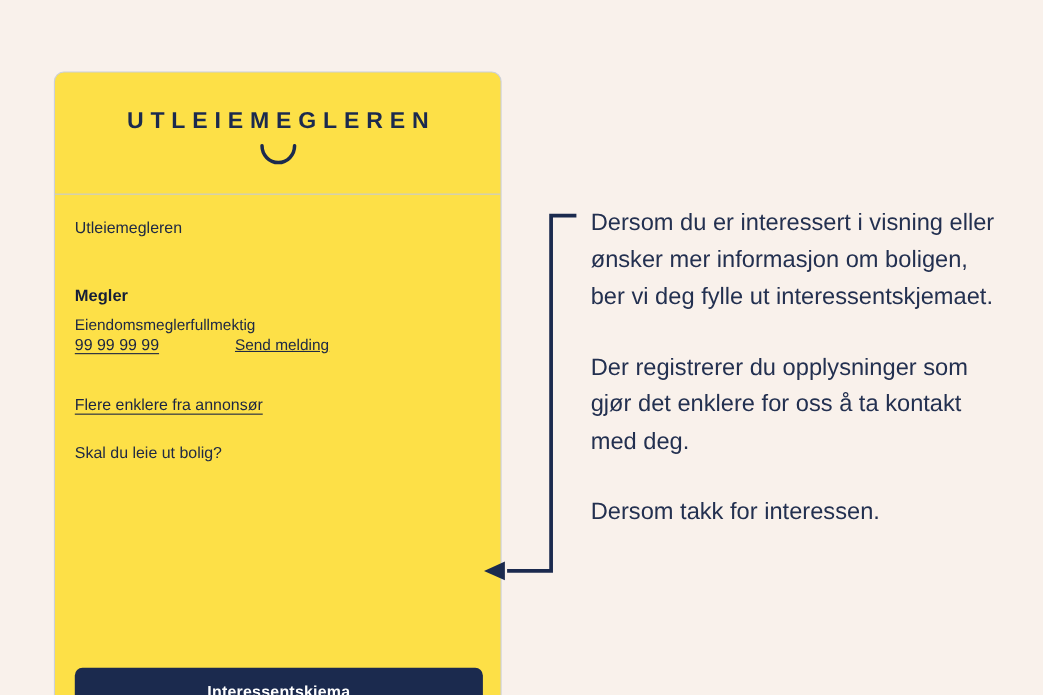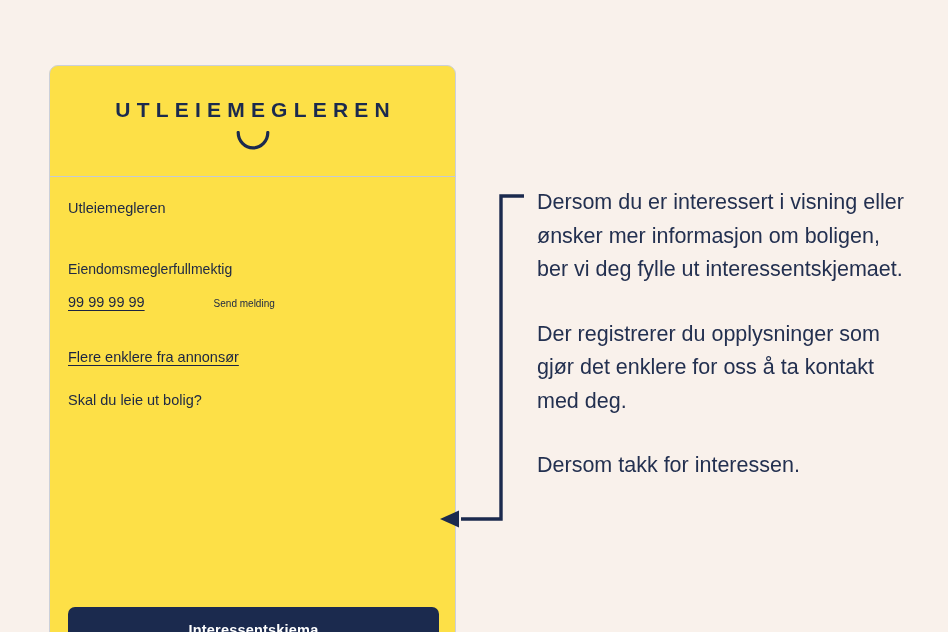--- a/index.html
+++ b/index.html
@@ -82,40 +82,41 @@
   }
 
   .broker-title {
     color: #202a44;
     font-size: 14px;
     line-height: 1.3;
     margin: 7px 0 0 0;
   }
 
   .contact-row {
-    margin-top: 16px;
+    margin-top: 0;
     display: flex;
     align-items: baseline;
   }
 
   .phone-link {
     color: #1b2442;
     font-size: 14.5px;
     text-decoration: underline;
     text-underline-offset: 3px;
     cursor: pointer;
     white-space: nowrap;
   }
 
   .send-message {
     color: #202a44;
-    font-size: 10px;
+    font-size: 14px;
     margin-left: 69px;
     cursor: pointer;
     white-space: nowrap;
+    text-decoration: underline;
   }
 
   .links-block {
     margin-top: 39px;
   }
 
   .link-underlined {
     display: block;
     color: #1b2442;
     font-size: 14.5px;
@@ -193,20 +194,21 @@
     <svg class="logo-smile" viewBox="0 0 34 19">
       <path d="M2.2 1.5 A 14.5 15 0 0 0 31.8 1.5" fill="none" stroke="#1b2a4e" stroke-width="3.2" stroke-linecap="round"></path>
     </svg>
   </div>
 
   <div class="card-body">
 
     <p class="org-name">Utleiemegleren</p>
 
     <div class="broker-block">
+      <p class="broker-name">Megler</p>
       <p class="broker-title">Eiendomsmeglerfullmektig</p>
 
       <div class="contact-row">
         <span class="phone-link">99 99 99 99</span>
         <span class="send-message">Send melding</span>
       </div>
     </div>
 
     <div class="links-block">
       <span class="link-underlined">Flere enklere fra annonsør</span>

